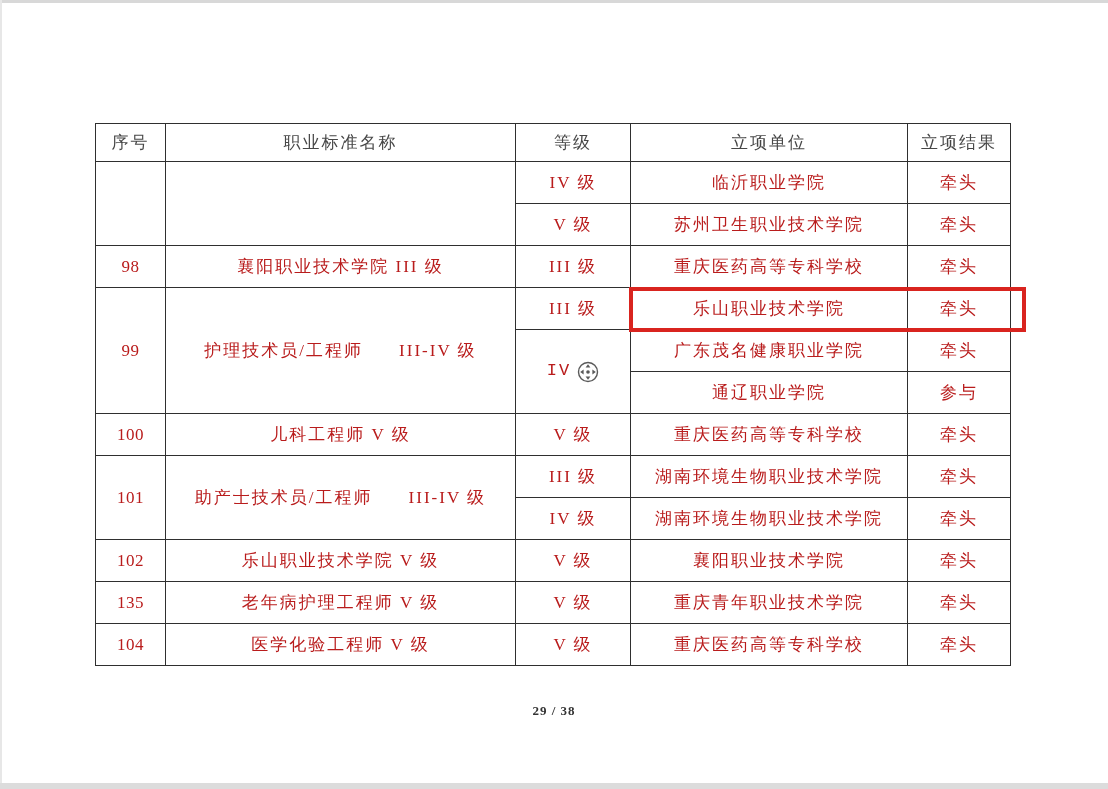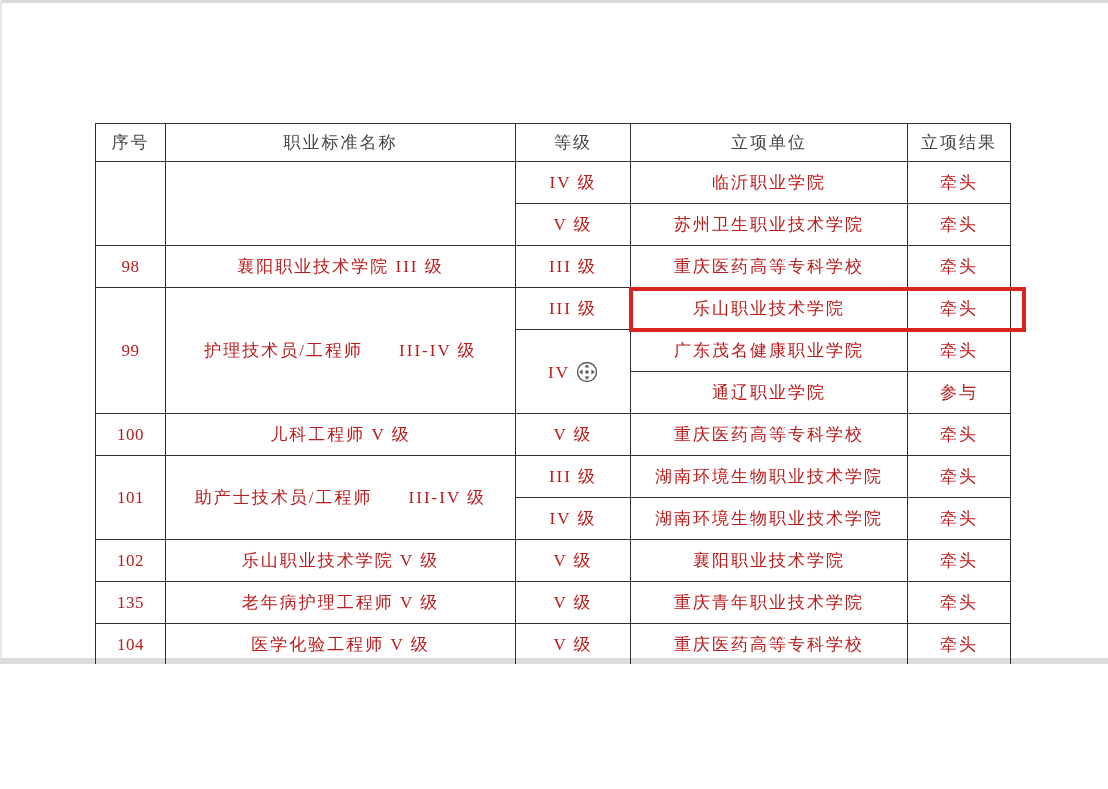--- a/index.html
+++ b/index.html
@@ -3,21 +3,21 @@
 <meta charset="utf-8">
 <style>
   * { margin: 0; padding: 0; box-sizing: border-box; }
   body {
     background: #ffffff;
     font-family: "Liberation Serif", "DejaVu Serif", serif;
   }
   .screen {
     position: relative;
     width: 1108px;
-    height: 664px;
+    height: 789px;
     background: #ffffff;
     overflow: hidden;
   }
   .edge-top    { position: absolute; top: 0; left: 0; right: 0; height: 3px; background: #d8d8d8; }
   .edge-bottom { position: absolute; bottom: 0; left: 0; right: 0; height: 6px; background: #dcdcdc; }
   .edge-left   { position: absolute; top: 0; left: 0; width: 2px; height: 100%; background: #e7e7e7; }
 
   table.doc-table {
     position: absolute;
     left: 95px;
@@ -43,22 +43,23 @@
     display: flex;
     flex-direction: row;
     align-items: center;
     justify-content: center;
   }
   .two-line.gap-wide   { gap: 36px; }
   .two-line.gap-narrow { gap: 36px; }
 
   .level-with-icon {
     display: inline-flex;
-    align-items: flex-end;
+    align-items: flex-start;
     gap: 6px;
+    font-family: Liberation Mono, monospace;
   }
   .scroll-icon svg { display: block; }
 
   .annotation-box {
     position: absolute;
     left: 629px;
     top: 287px;
     width: 397px;
     height: 45px;
     border: 4px solid #d9241f;
@@ -206,13 +207,14 @@
         <td class="r">医学化验工程师 V 级</td>
         <td class="r">V 级</td>
         <td class="r">重庆医药高等专科学校</td>
         <td class="r">牵头</td>
       </tr>
     </tbody>
   </table>
 
   <div class="annotation-box" style="border-color: rgb(217, 36, 31);"></div>
 
+  <div class="page-number">29 / 38</div>
 </div>
 
 </body></html>

